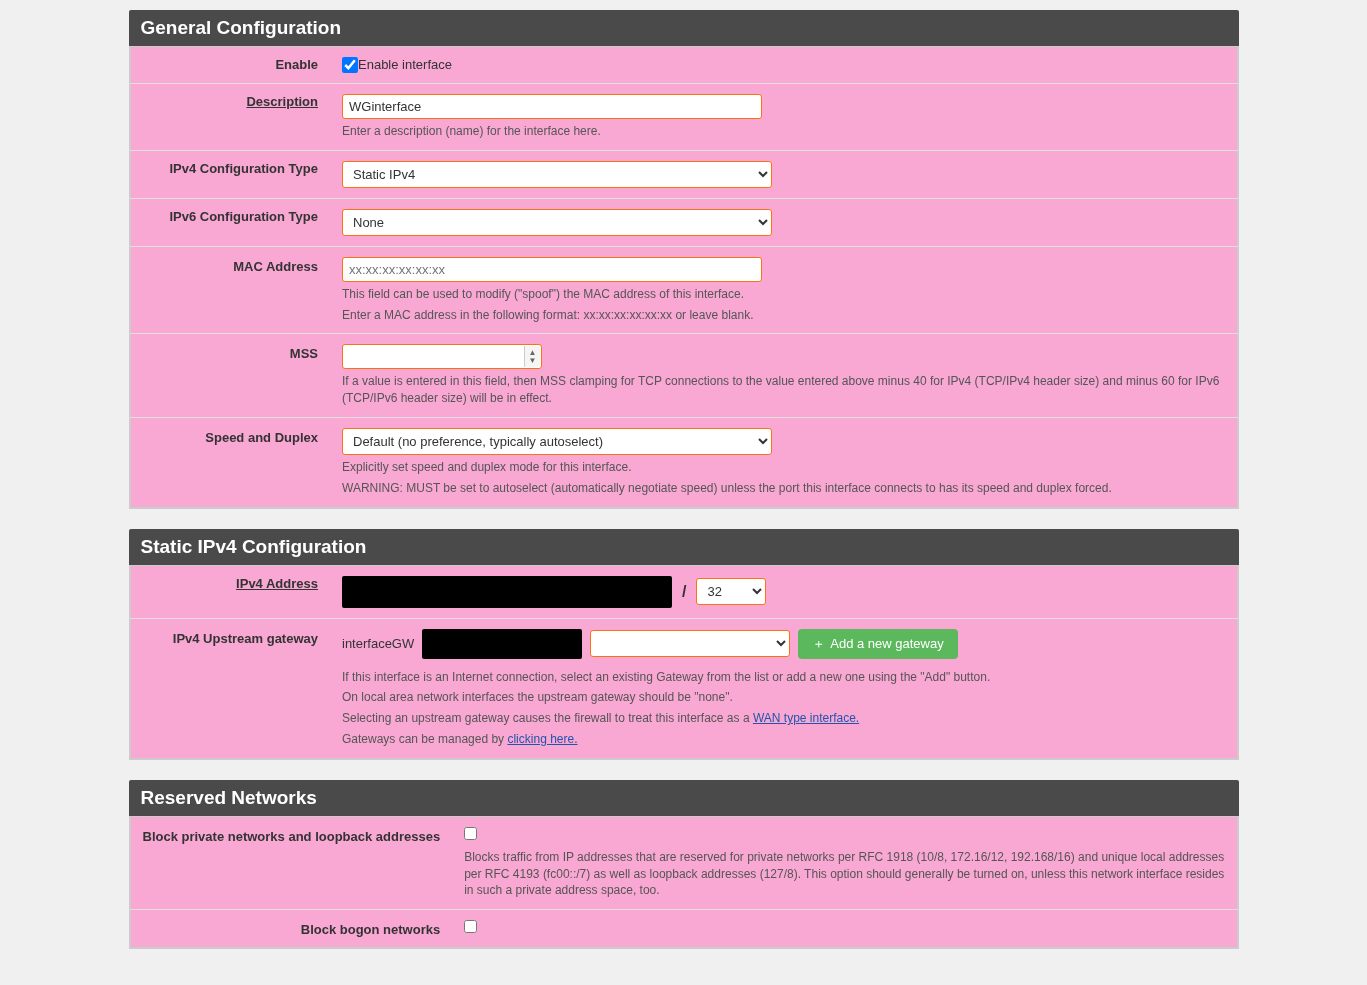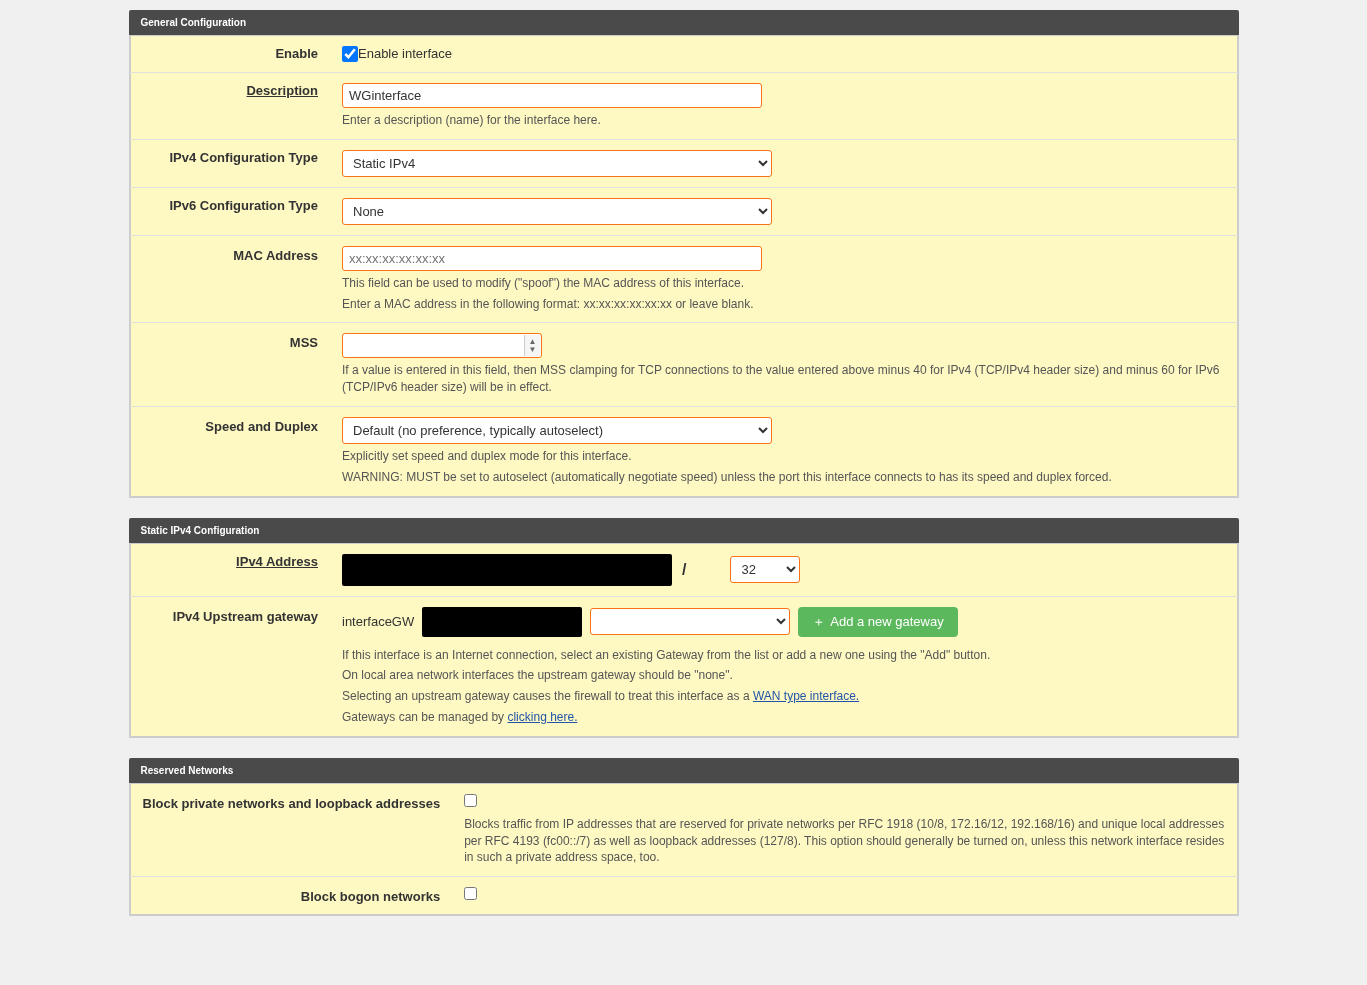--- a/index.html
+++ b/index.html
@@ -11,28 +11,28 @@
     }
     .page-wrapper {
       max-width: 1130px;
       margin: 0 auto;
       padding: 10px;
     }
     .section-header {
       background: #4a4a4a;
       color: #fff;
       font-weight: bold;
-      font-size: 10px;
+      font-size: 19px;
       padding: 7px 12px;
       border-radius: 2px 2px 0 0;
     }
     .config-table {
       width: 100%;
       border-collapse: collapse;
-      background: #fef9c3;
+      background: #f9a8d4;
       border: 1px solid #ccc;
       margin-bottom: 0;
     }
     .config-table tr {
       border-bottom: 1px solid #e0e0e0;
     }
     .config-table tr:last-child {
       border-bottom: none;
     }
     .config-table td {
@@ -133,21 +133,20 @@
       background: #000;
       border-radius: 2px;
     }
     .slash-label {
       font-size: 16px;
       font-weight: bold;
       color: #333;
     }
     .cidr-select {
       width: 65px;
-      margin-left: 34px;
     }
     
     .gateway-row {
       display: flex;
       align-items: center;
       gap: 8px;
     }
     .gateway-prefix {
       font-size: 13px;
       color: #333;

